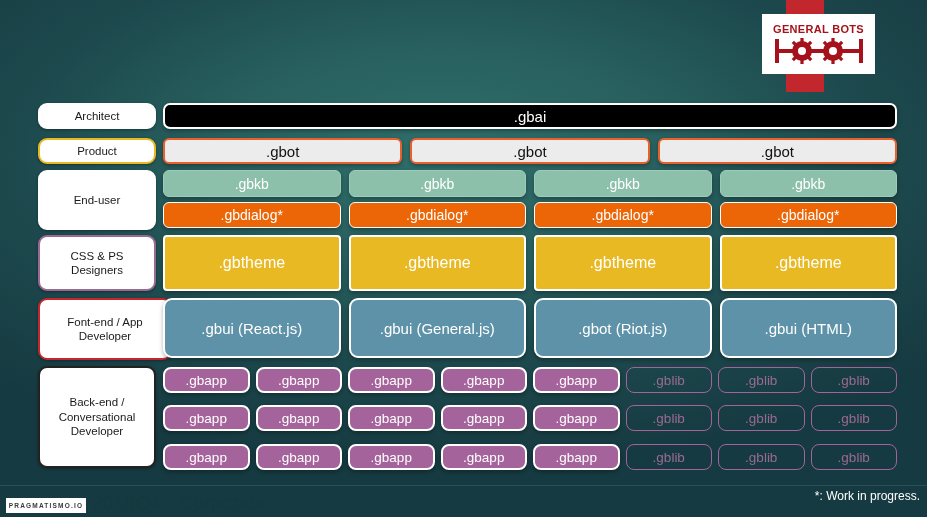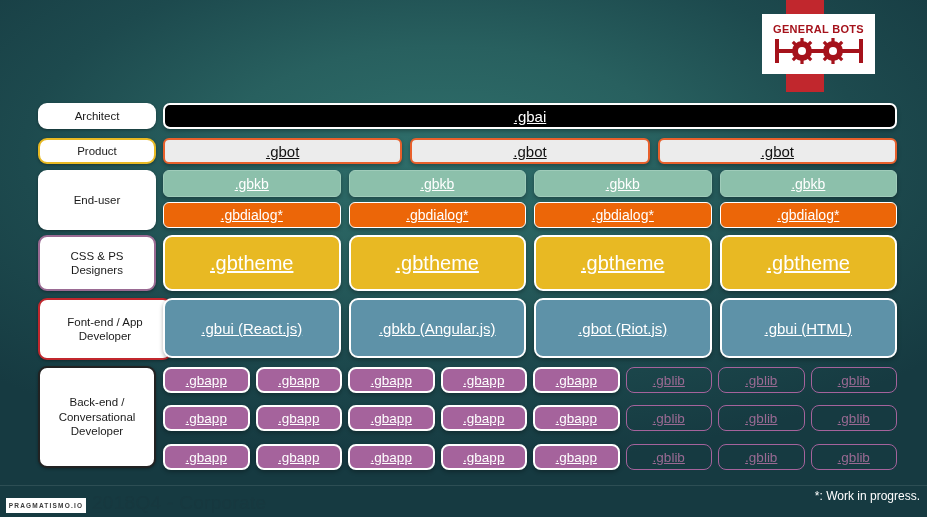--- a/index.html
+++ b/index.html
@@ -41,27 +41,26 @@
     display:flex;align-items:center;justify-content:center;text-align:center;
     color:#1a1a1a;font-size:11.5px;line-height:1.25;box-sizing:border-box;
     box-shadow:0 1px 3px rgba(0,0,0,.35);
   }
   
   .cell{
     position:absolute;box-sizing:border-box;border-radius:6px;
     display:flex;align-items:center;justify-content:center;
     font-size:14px;white-space:nowrap;
     box-shadow:0 2px 4px rgba(0,0,0,.30);
-    text-decoration:underline;
   }
   .cell.gbai{background:#000000;border:2px solid #ffffff;color:#ffffff;font-size:15px;border-radius:7px;}
   .cell.gbot{background:#ececec;border:2px solid #e8602c;color:#111111;font-size:15px;border-radius:6px;}
   .cell.gbkb{background:#8cc0ab;border:1px solid #9fccba;color:#ffffff;border-radius:6px;}
   .cell.gbdialog{background:#ec6608;border:1px solid #ffffff;color:#ffffff;border-radius:6px;}
-  .cell.gbtheme{background:#e8b923;border:2px solid #ffffff;color:#ffffff;font-size:20px;border-radius:9px;}
+  .cell.gbtheme{background:#e8b923;border:2px solid #ffffff;color:#ffffff;font-size:16px;border-radius:4px;}
   .cell.gbui{background:#5e92a8;border:2px solid #ffffff;color:#ffffff;font-size:15px;border-radius:9px;}
   .cell.gbapp{background:#a5639c;border:2px solid #ffffff;color:#ffffff;font-size:13.5px;border-radius:8px;}
   .cell.gblib{background:transparent;border:1px solid #a5639c;color:#9a6a93;font-size:13.5px;border-radius:8px;box-shadow:none;}
   
   #footer-rule{
     position:absolute;left:0;top:485px;width:927px;height:1px;
     background:rgba(255,255,255,.10);
   }
   #pragmatismo{
     position:absolute;left:6px;top:498px;width:80px;height:15px;
@@ -191,21 +190,21 @@
       <div class="cell gbtheme" style="left: 534px; top: 235px; width: 177.5px; height: 56px;">
         <span>.gbtheme</span>
       </div>
       <div class="cell gbtheme" style="left: 719.5px; top: 235px; width: 177.5px; height: 56px;">
         <span>.gbtheme</span>
       </div>
       <div class="cell gbui" style="left: 163px; top: 298px; width: 177.5px; height: 60px; align-items: center;">
         <span>.gbui (React.js)</span>
       </div>
       <div class="cell gbui" style="left: 348.5px; top: 298px; width: 177.5px; height: 60px;">
-        <span>.gbkb (Angular.js)</span>
+        <span>.gbui (General.js)</span>
       </div>
       <div class="cell gbui" style="left: 534px; top: 298px; width: 177.5px; height: 60px;">
         <span>.gbot (Riot.js)</span>
       </div>
       <div class="cell gbui" style="left: 719.5px; top: 298px; width: 177.5px; height: 60px;">
         <span>.gbui (HTML)</span>
       </div>
       <div class="cell gbapp" style="left: 163px; top: 367px; width: 86.5px; height: 26px;">
         <span>.gbapp</span>
       </div>

